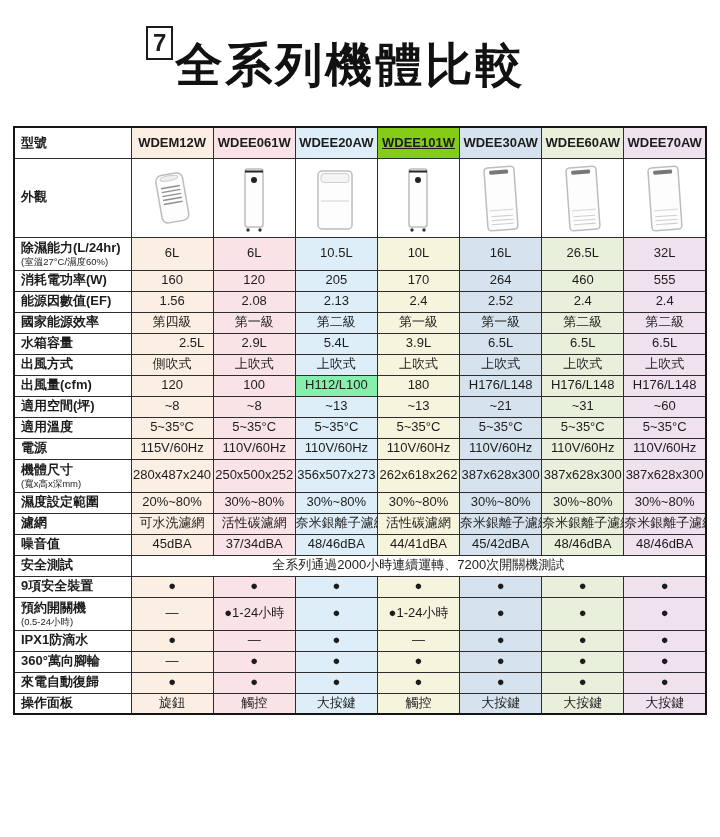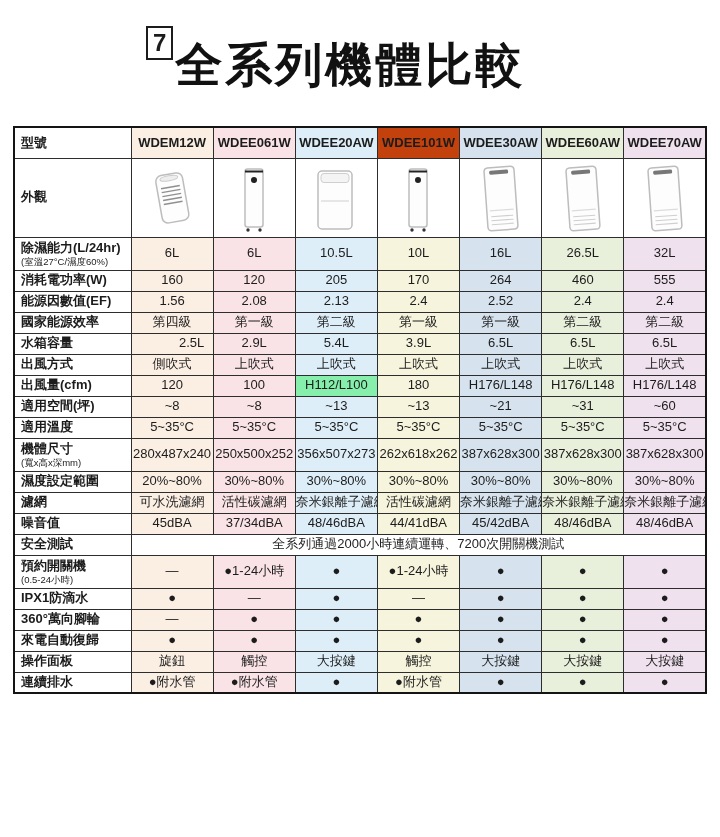--- a/index.html
+++ b/index.html
@@ -64,21 +64,21 @@
         <col>
         <col>
         <col>
     </colgroup>
     <tbody id="tbody">
         <tr class="h-head">
           <th class="lbl">型號</th>
           <th class="modelname" style="background: rgb(251, 238, 227);">WDEM12W</th>
           <th class="modelname" style="background: rgb(250, 227, 230);">WDEE061W</th>
           <th class="modelname" style="background: rgb(221, 238, 248);">WDEE20AW</th>
-          <th class="modelname" style="background: #c2410c;">WDEE101W</th>
+          <th class="modelname" style="background: #84cc16; text-decoration: underline;">WDEE101W</th>
           <th class="modelname" style="background: rgb(214, 227, 238);">WDEE30AW</th>
           <th class="modelname" style="background: rgb(232, 239, 219);">WDEE60AW</th>
           <th class="modelname" style="background: rgb(240, 225, 238);">WDEE70AW</th>
         </tr>
         <tr class="h-img">
           <td class="lbl">外觀</td>
           <td class="imgcell">
             <svg width="64" height="72" viewBox="0 0 64 72">
               <g transform="rotate(-10 32 36)">
                 <rect x="19" y="11" width="27" height="48" rx="6" fill="#fdfdfd" stroke="#bdbdbd" stroke-width="1.5"></rect>
@@ -244,20 +244,30 @@
         <tr class="h-norm">
           <td class="lbl">適用溫度</td>
           <td style="background: rgb(251, 238, 227);">5~35°C</td>
           <td style="background: rgb(250, 227, 230);">5~35°C</td>
           <td style="background: rgb(221, 238, 248);">5~35°C</td>
           <td style="background: rgb(246, 244, 220);">5~35°C</td>
           <td style="background: rgb(214, 227, 238);">5~35°C</td>
           <td style="background: rgb(232, 239, 219);">5~35°C</td>
           <td style="background: rgb(240, 225, 238);">5~35°C</td>
         </tr>
+        <tr class="h-norm">
+          <td class="lbl">電源</td>
+          <td style="background: rgb(251, 238, 227);">115V/60Hz</td>
+          <td style="background: rgb(250, 227, 230);">110V/60Hz</td>
+          <td style="background: rgb(221, 238, 248);">110V/60Hz</td>
+          <td style="background: rgb(246, 244, 220);">110V/60Hz</td>
+          <td style="background: rgb(214, 227, 238);">110V/60Hz</td>
+          <td style="background: rgb(232, 239, 219);">110V/60Hz</td>
+          <td style="background: rgb(240, 225, 238);">110V/60Hz</td>
+        </tr>
         <tr class="h-tall">
           <td class="lbl"><span>機體尺寸</span><span class="sub">(寬x高x深mm)</span></td>
           <td class="small" style="background: rgb(251, 238, 227);">280x487x240</td>
           <td class="small" style="background: rgb(250, 227, 230);">250x500x252</td>
           <td class="small" style="background: rgb(221, 238, 248);">356x507x273</td>
           <td class="small" style="background: rgb(246, 244, 220);">262x618x262</td>
           <td class="small" style="background: rgb(214, 227, 238);">387x628x300</td>
           <td class="small" style="background: rgb(232, 239, 219);">387x628x300</td>
           <td class="small" style="background: rgb(240, 225, 238);">387x628x300</td>
         </tr>
@@ -288,20 +298,30 @@
           <td style="background: rgb(221, 238, 248);">48/46dBA</td>
           <td style="background: rgb(246, 244, 220);">44/41dBA</td>
           <td style="background: rgb(214, 227, 238);">45/42dBA</td>
           <td style="background: rgb(232, 239, 219);">48/46dBA</td>
           <td style="background: rgb(240, 225, 238);">48/46dBA</td>
         </tr>
         <tr class="h-norm">
           <td class="lbl">安全測試</td>
           <td class="span-cell" colspan="7">全系列通過2000小時連續運轉、7200次開關機測試</td>
         </tr>
+        <tr class="h-norm">
+          <td class="lbl">9項安全裝置</td>
+          <td style="background: rgb(251, 238, 227);">●</td>
+          <td style="background: rgb(250, 227, 230);">●</td>
+          <td style="background: rgb(221, 238, 248);">●</td>
+          <td style="background: rgb(246, 244, 220);">●</td>
+          <td style="background: rgb(214, 227, 238);">●</td>
+          <td style="background: rgb(232, 239, 219);">●</td>
+          <td style="background: rgb(240, 225, 238);">●</td>
+        </tr>
         <tr class="h-tall">
           <td class="lbl"><span>預約開關機</span><span class="sub">(0.5-24小時)</span></td>
           <td style="background: rgb(251, 238, 227);">—</td>
           <td style="background: rgb(250, 227, 230);">●1-24小時</td>
           <td style="background: rgb(221, 238, 248);">●</td>
           <td style="background: rgb(246, 244, 220);">●1-24小時</td>
           <td style="background: rgb(214, 227, 238);">●</td>
           <td style="background: rgb(232, 239, 219);">●</td>
           <td style="background: rgb(240, 225, 238);">●</td>
         </tr>
@@ -338,25 +358,15 @@
         <tr class="h-norm">
           <td class="lbl">操作面板</td>
           <td style="background: rgb(251, 238, 227); text-align: center;">旋鈕</td>
           <td style="background: rgb(250, 227, 230);">觸控</td>
           <td style="background: rgb(221, 238, 248);">大按鍵</td>
           <td style="background: rgb(246, 244, 220);">觸控</td>
           <td style="background: rgb(214, 227, 238);">大按鍵</td>
           <td style="background: rgb(232, 239, 219);">大按鍵</td>
           <td style="background: rgb(240, 225, 238);">大按鍵</td>
         </tr>
-        <tr class="h-norm">
-          <td class="lbl">連續排水</td>
-          <td style="background: rgb(251, 238, 227);">●附水管</td>
-          <td style="background: rgb(250, 227, 230);">●附水管</td>
-          <td style="background: rgb(221, 238, 248);">●</td>
-          <td style="background: rgb(246, 244, 220);">●附水管</td>
-          <td style="background: rgb(214, 227, 238);">●</td>
-          <td style="background: rgb(232, 239, 219);">●</td>
-          <td style="background: rgb(240, 225, 238);">●</td>
-        </tr>
       </tbody>
   </table>
 </div>
 
 </body></html>

